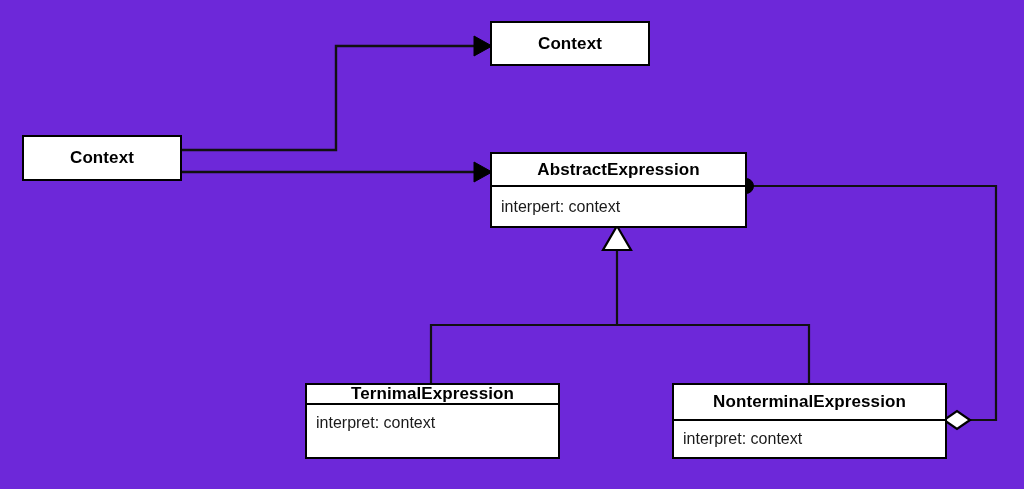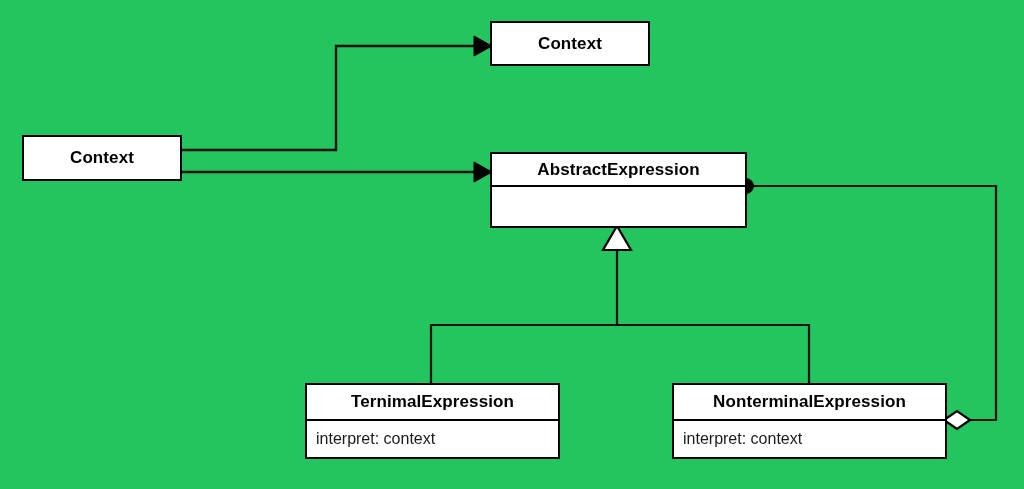--- a/index.html
+++ b/index.html
@@ -8,21 +8,21 @@
     padding: 0;
     background: #ffffff;
   }
   body {
     font-family: "Liberation Sans", sans-serif;
   }
   #canvas {
     position: relative;
     width: 1024px;
     height: 489px;
-    background: #22c55e;
+    background: #6d28d9;
     overflow: hidden;
   }
   #edges {
     position: absolute;
     left: 0;
     top: 0;
     width: 1024px;
     height: 489px;
     pointer-events: none;
   }
@@ -66,21 +66,21 @@
   #box-context .uml-title { height: 100%; }
 
   #box-client             { left: 22px;  top: 135px; width: 160px; height: 46px; }
   #box-client .uml-title  { height: 100%; }
 
   #box-abstractexpression            { left: 490px; top: 152px; width: 257px; height: 76px; }
   #box-abstractexpression .uml-title { height: 33px; }
   #box-abstractexpression .uml-method{ height: 39px; }
 
   #box-ternimalexpression            { left: 305px; top: 383px; width: 255px; height: 76px; }
-  #box-ternimalexpression .uml-title { height: 36px; }
+  #box-ternimalexpression .uml-title { height: 20px; }
   #box-ternimalexpression .uml-method{ height: 36px; }
 
   #box-nonterminalexpression            { left: 672px; top: 383px; width: 275px; height: 76px; }
   #box-nonterminalexpression .uml-title { height: 36px; text-align: center; }
   #box-nonterminalexpression .uml-method{ height: 36px; }
 </style>
 </head>
 <body>
 
 <div id="canvas">
@@ -113,20 +113,21 @@
   <div class="uml-box" id="box-context">
     <div class="uml-title">Context</div>
   </div>
 
   <div class="uml-box" id="box-client">
     <div class="uml-title">Context</div>
   </div>
 
   <div class="uml-box" id="box-abstractexpression">
     <div class="uml-title has-divider">AbstractExpression</div>
+    <div class="uml-method">interpert: context</div>
   </div>
 
   <div class="uml-box" id="box-ternimalexpression">
     <div class="uml-title has-divider">TernimalExpression</div>
     <div class="uml-method">interpret: context</div>
   </div>
 
   <div class="uml-box" id="box-nonterminalexpression">
     <div class="uml-title has-divider">NonterminalExpression</div>
     <div class="uml-method">interpret: context</div>

